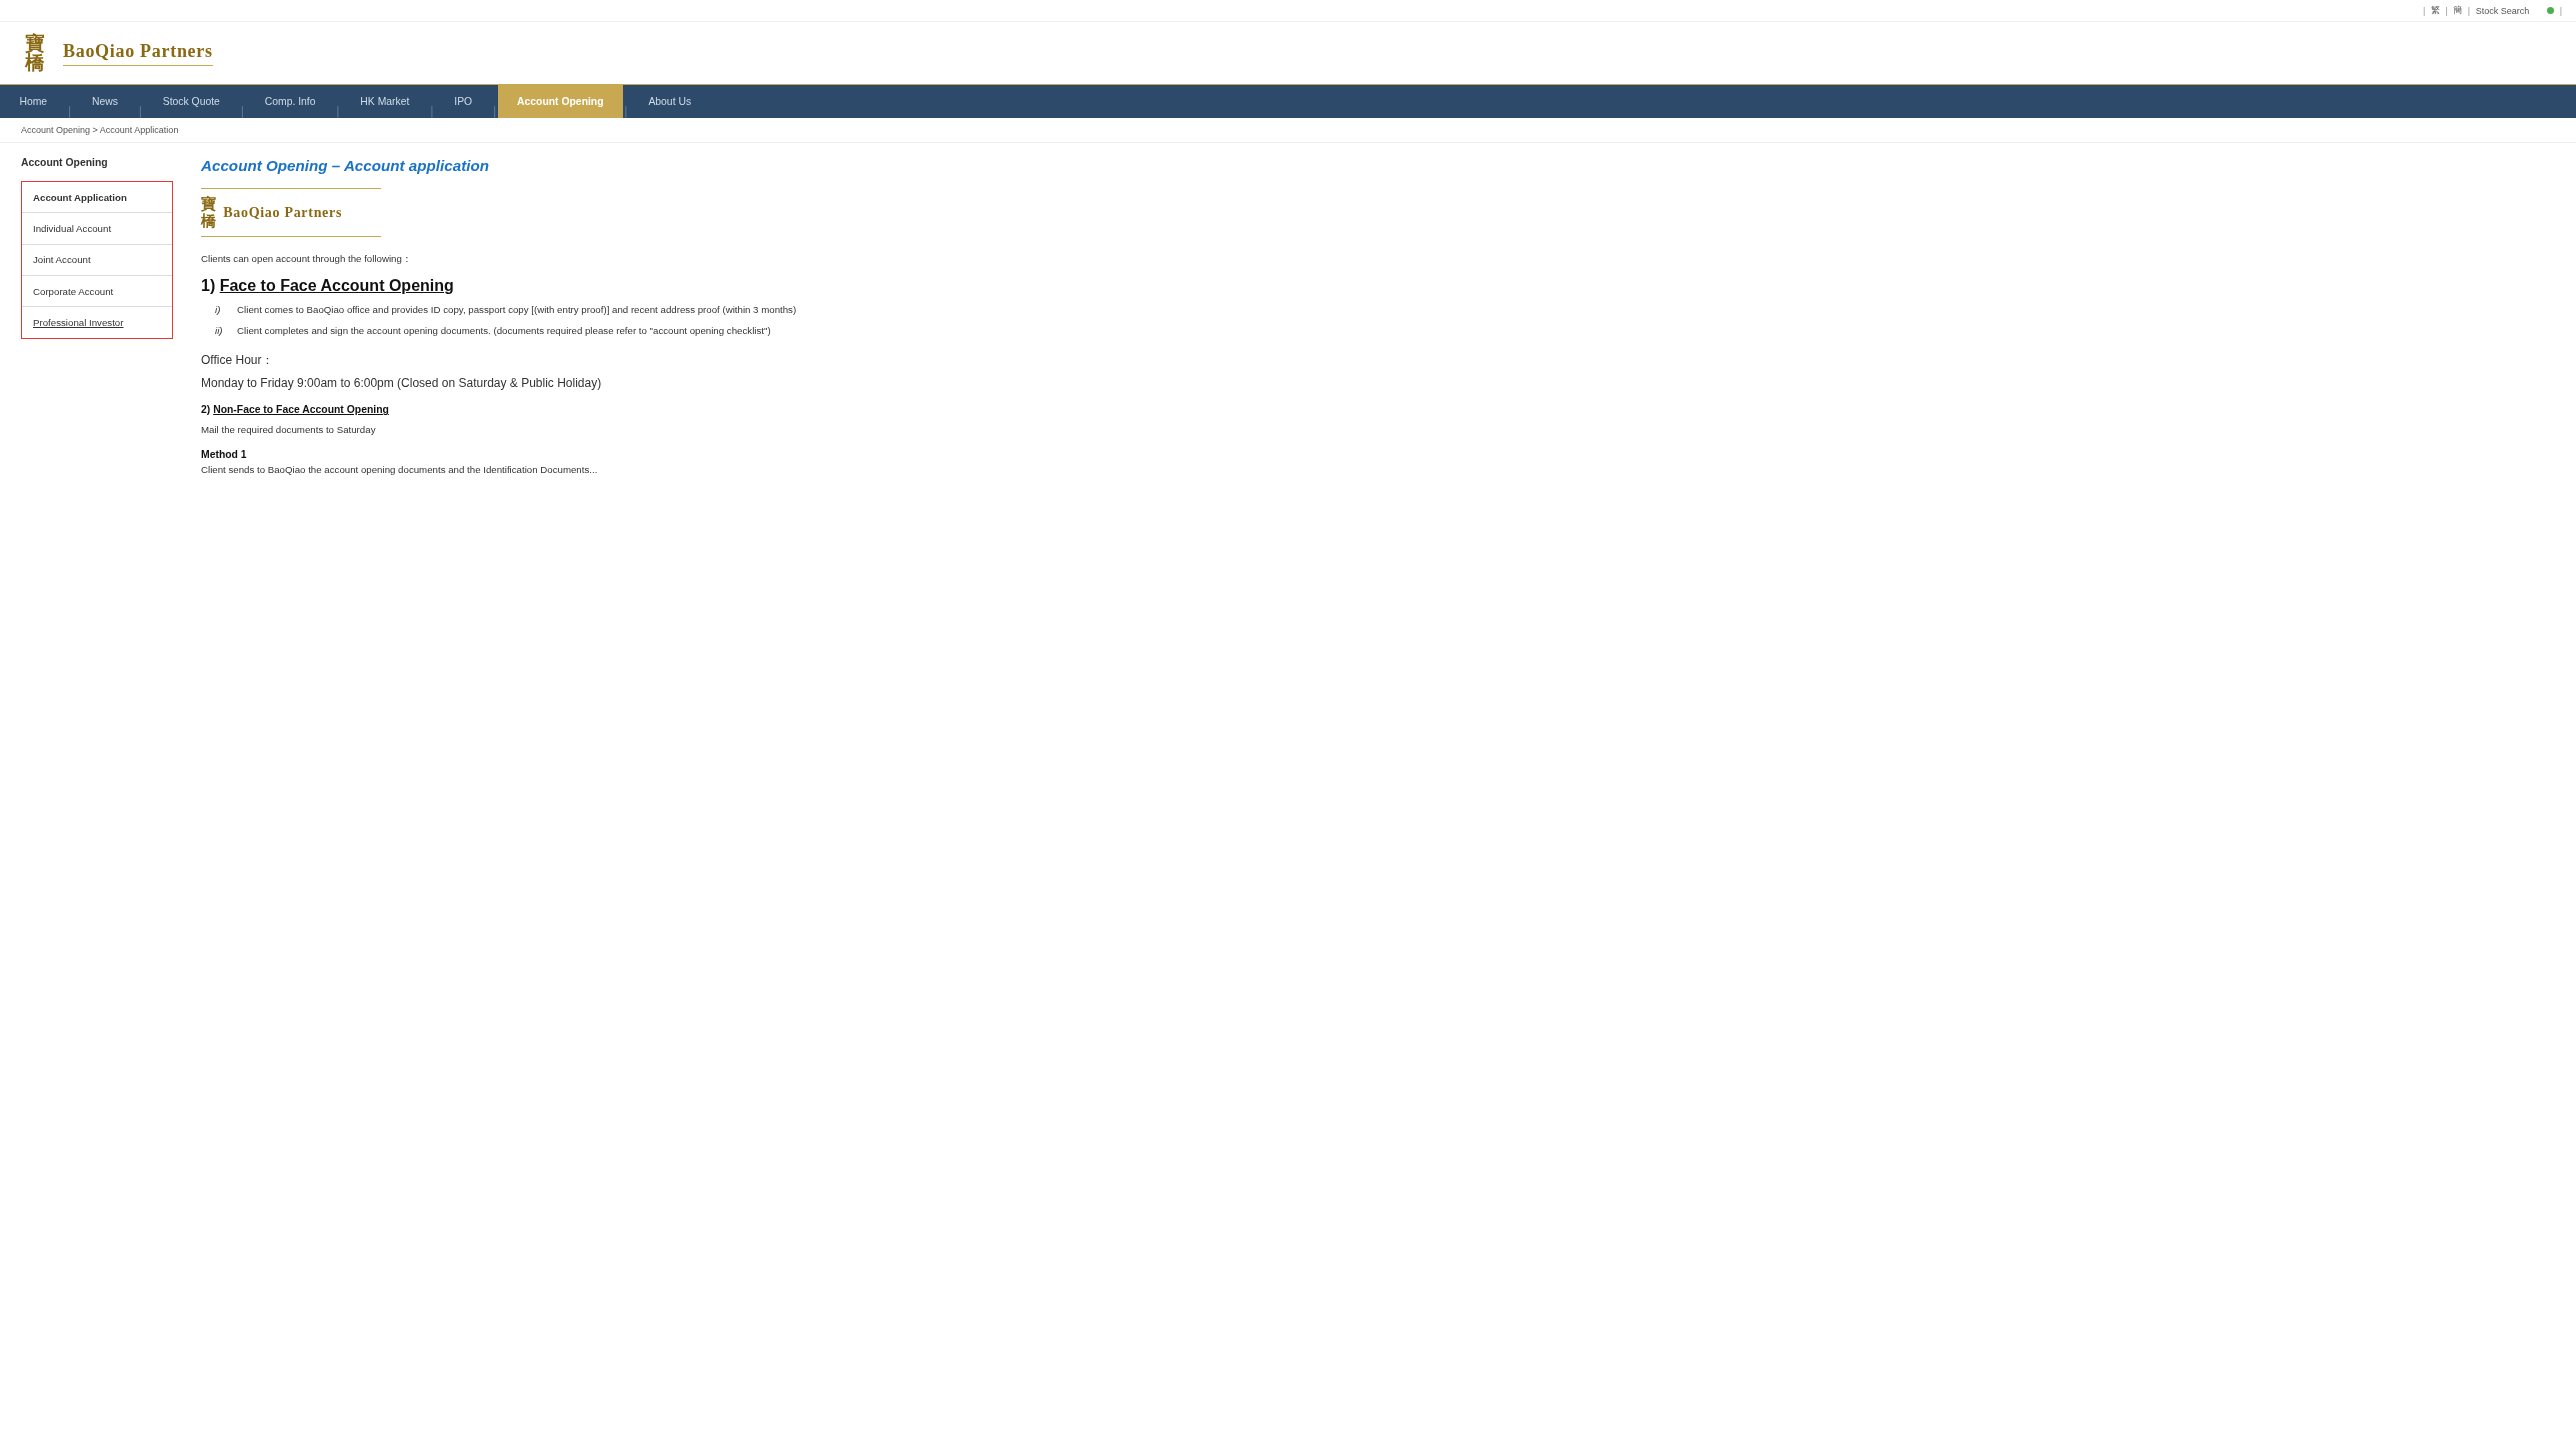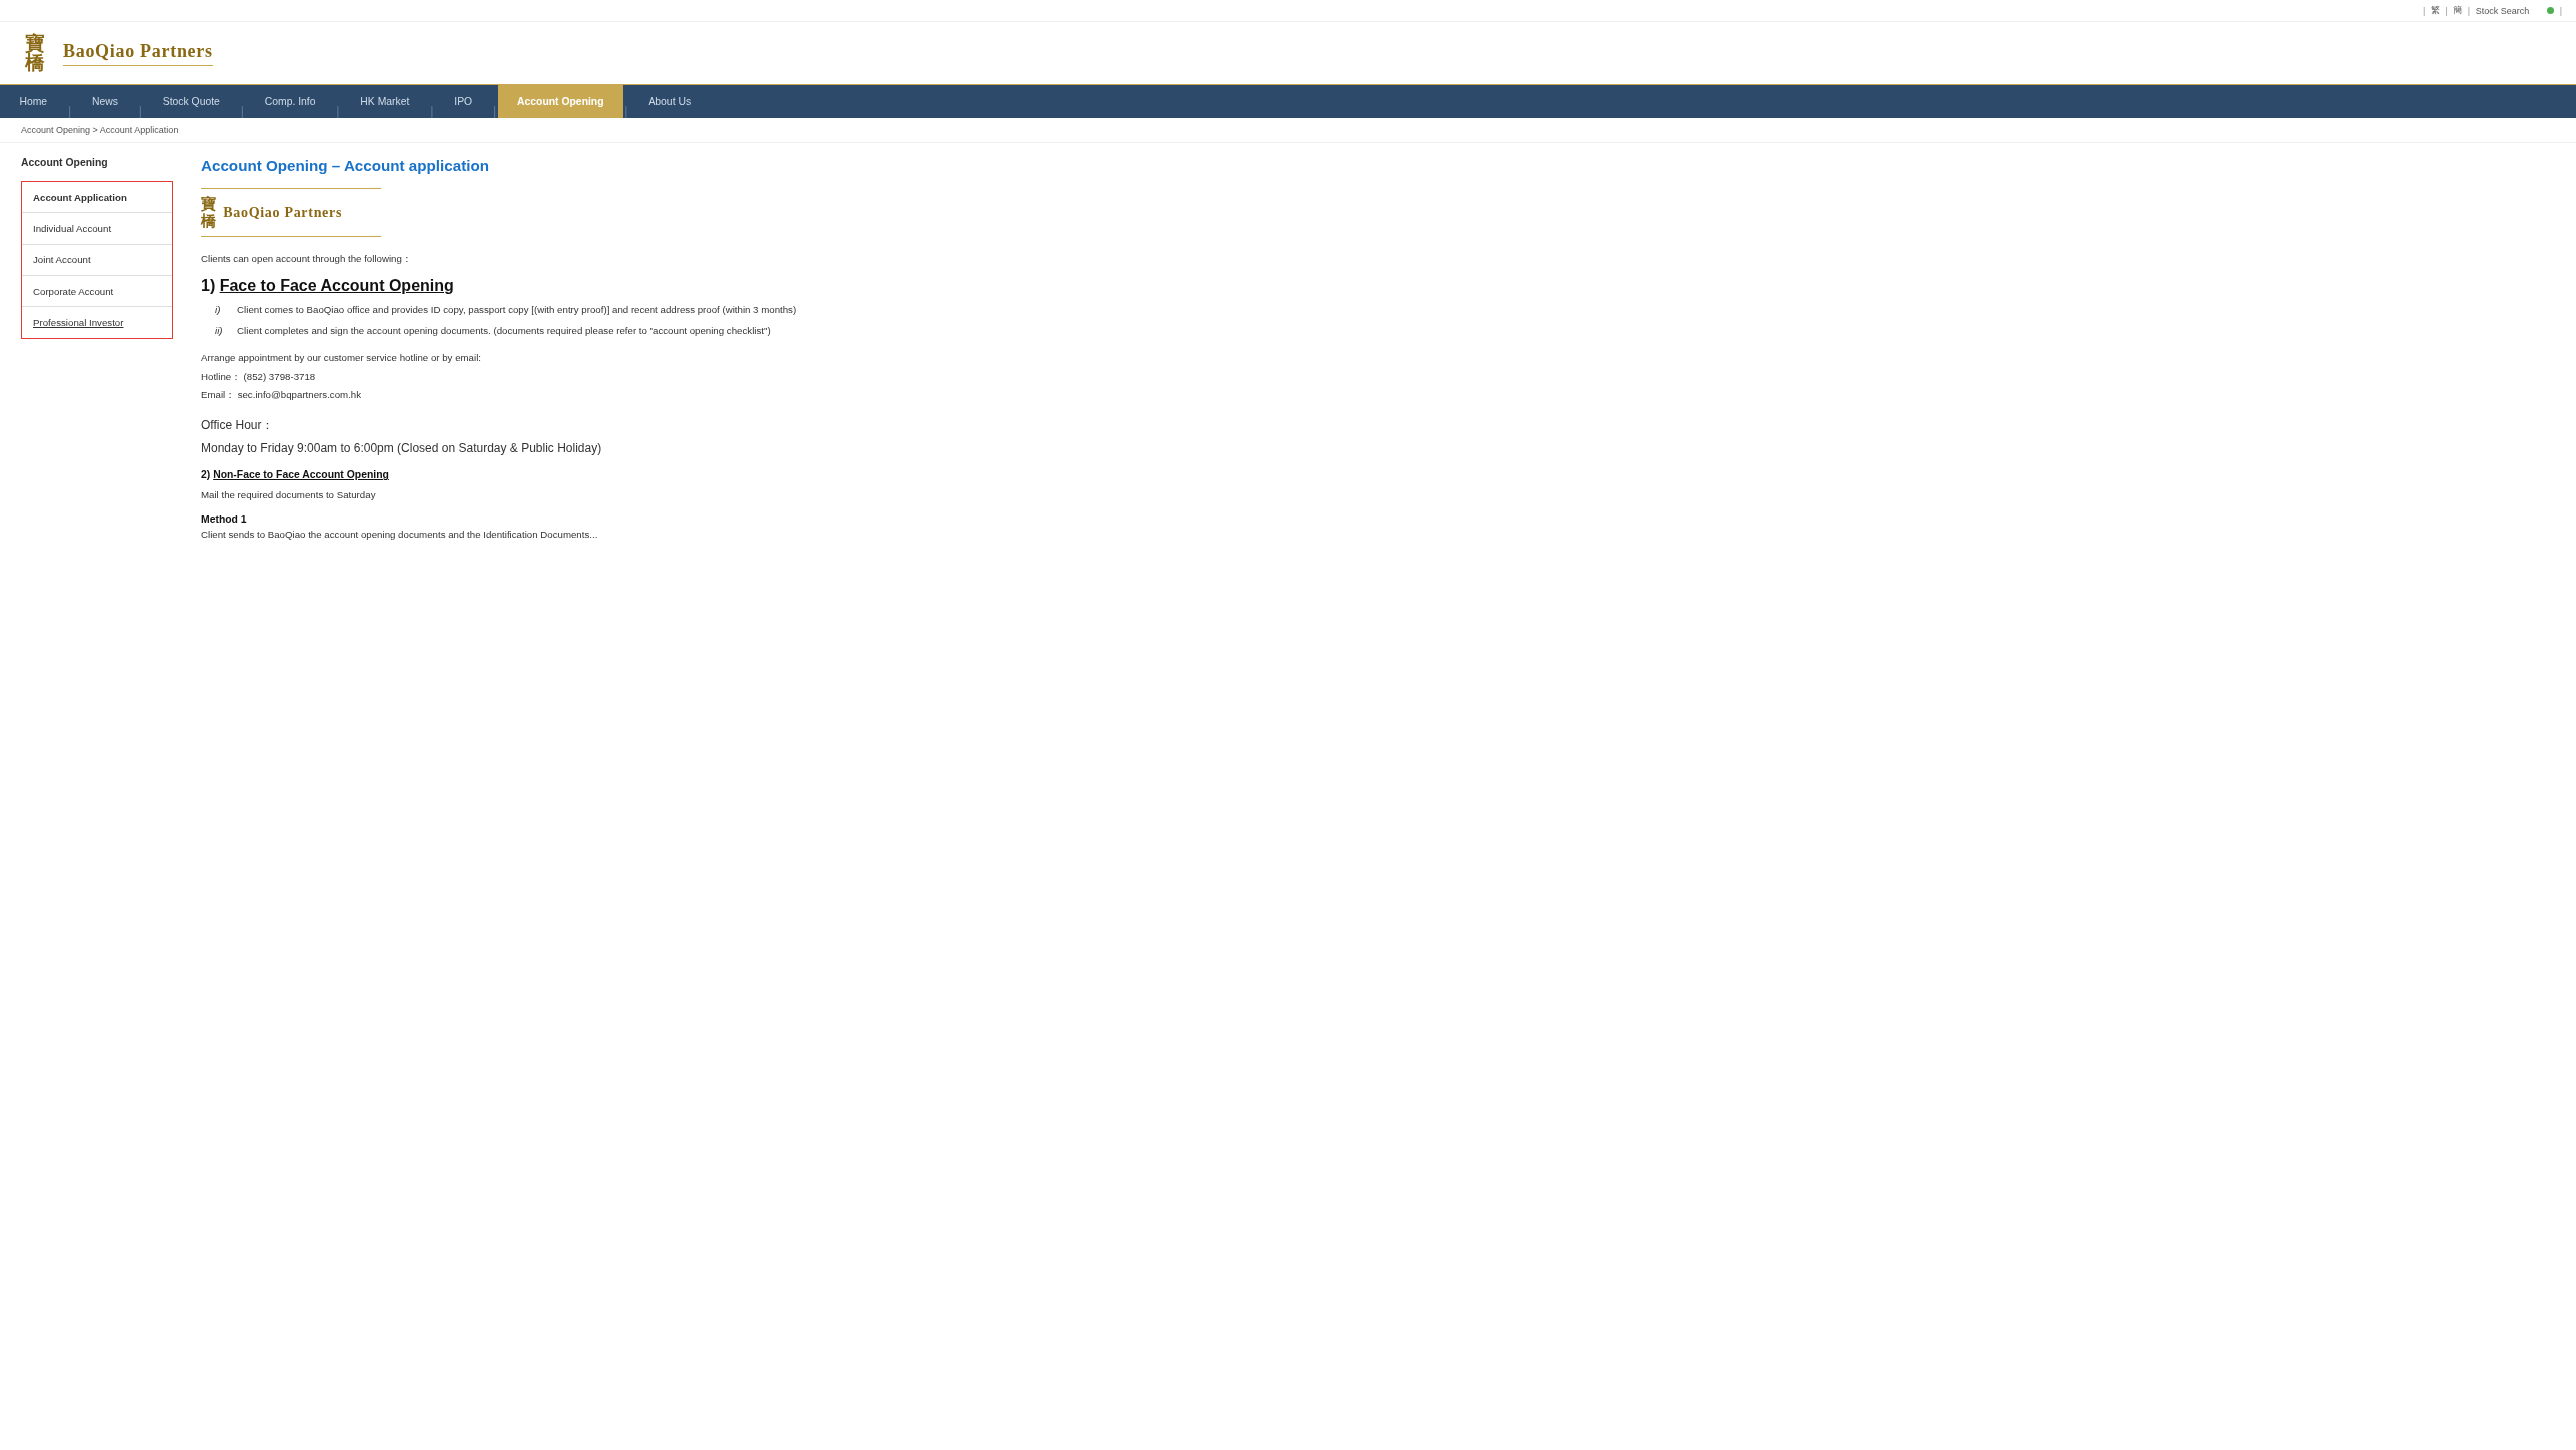--- a/index.html
+++ b/index.html
@@ -156,20 +156,21 @@
     
     .content {
       flex: 1;
       padding: 0 7px;
     }
     .content-title {
       font-size: 15.2px;
       font-weight: bold;
       color: #1a73c8;
       margin-bottom: 14px;
+      font-style: italic;
     }
 
     
     .content-logo-box {
       display: flex;
       flex-direction: column;
       align-items: flex-start;
       margin-bottom: 14px;
     }
     .content-logo-line {
@@ -371,31 +372,20 @@
       <li>
         <span class="list-label">i)</span>
         <span>Client comes to BaoQiao office and provides ID copy, passport copy [(with entry proof)] and recent address proof (within 3 months)</span>
       </li>
       <li>
         <span class="list-label">ii)</span>
         <span>Client completes and sign the account opening documents. (documents required please refer to "account opening checklist")</span>
       </li>
     </ul>
 
-    <div class="contact-info">
-      <div>Arrange appointment by our customer service hotline or by email:</div>
-      <div>
-        <span>Hotline：</span>
-        <span>(852) 3798-3718</span>
-      </div>
-      <div>
-        <span>Email：</span>
-        <span>sec.info@bqpartners.com.hk</span>
-      </div>
-    </div>
 
 
     <div class="office-info">
       <div>Office Hour：</div>
       <div>Monday to Friday 9:00am to 6:00pm (Closed on Saturday &amp; Public Holiday)</div>
     </div>
 
     <p class="section2-title">
       <span>2)</span>
       <u>Non-Face to Face Account Opening</u>

